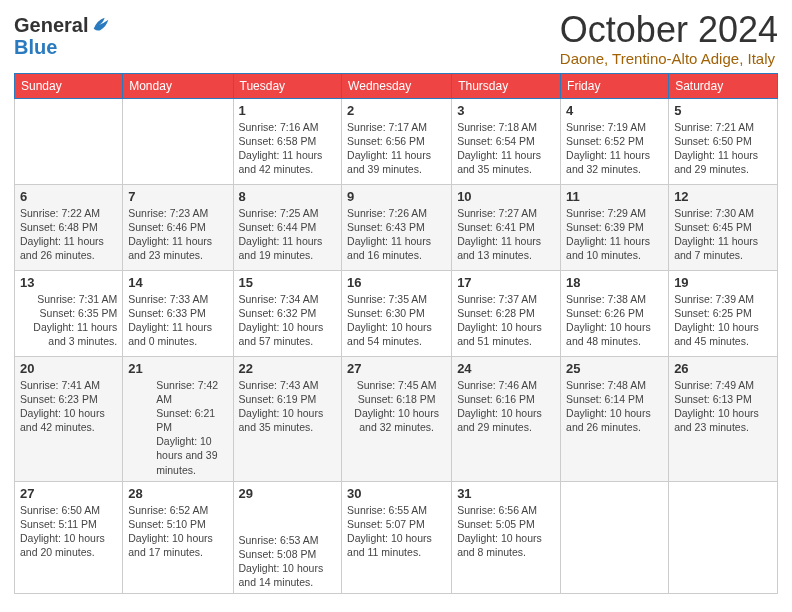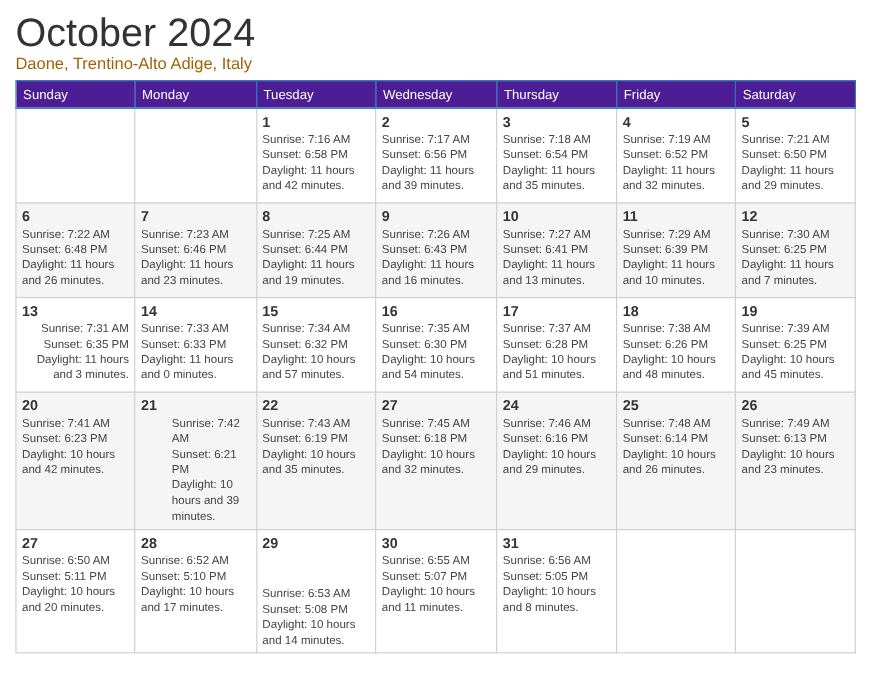--- a/index.html
+++ b/index.html
@@ -48,21 +48,21 @@
     .subtitle {
       font-size: 15px;
       color: #a16207;
     }
     .calendar {
       width: 100%;
       border-collapse: collapse;
       font-size: 11px;
     }
     .calendar th {
-      background-color: #4c1d95;
+      background-color: #ef4444;
       color: #fff;
       text-align: left;
       padding: 5px 6px;
       font-size: 12px;
       font-weight: normal;
       border: 1px solid #2a7abf;
     }
     .calendar td {
       border: 1px solid #ccc;
       vertical-align: top;
@@ -91,20 +91,31 @@
     }
     .empty-cell {
       background-color: #fff;
     }
   </style>
 </head>
 <body>
 
 <div class="page">
   <div class="header">
+    <div class="logo">
+      <div>
+        <div style="display:flex;align-items:center;">
+          <span class="logo-text">General</span>
+          <svg class="logo-icon" viewBox="0 0 30 30" xmlns="http://www.w3.org/2000/svg">
+            <path d="M5 20 Q10 8 20 5 Q18 12 12 15 Q20 12 25 8 Q22 18 14 22 Q10 24 5 20Z" fill="#2a7abf"></path>
+          </svg>
+        </div>
+        <span class="logo-text" style="color:#2a7abf;">Blue</span>
+      </div>
+    </div>
     <div class="title-block">
       <div class="month-title">October 2024</div>
       <div class="subtitle">Daone, Trentino-Alto Adige, Italy</div>
     </div>
   </div>
 
   <table class="calendar">
     <thead>
       <tr>
       <th>Sunday</th>
@@ -184,21 +195,21 @@
           </td>
           <td>
             <span class="day-num">11</span>
             <div class="day-info" style="white-space: pre-line;">Sunrise: 7:29 AM
 Sunset: 6:39 PM
 Daylight: 11 hours and 10 minutes.</div>
           </td>
           <td>
             <span class="day-num">12</span>
             <div class="day-info" style="white-space: pre-line;">Sunrise: 7:30 AM
-Sunset: 6:25 PM
+Sunset: 6:45 PM
 Daylight: 11 hours and 7 minutes.</div>
           </td>
         </tr>
         <tr>
           <td>
             <span class="day-num">13</span>
             <div class="day-info" style="white-space: pre-line; text-align: right;">Sunrise: 7:31 AM
 Sunset: 6:35 PM
 Daylight: 11 hours and 3 minutes.</div>
           </td>
@@ -253,21 +264,21 @@
 Daylight: 10 hours and 39 minutes.</div>
           </td>
           <td>
             <span class="day-num">22</span>
             <div class="day-info" style="white-space: pre-line;">Sunrise: 7:43 AM
 Sunset: 6:19 PM
 Daylight: 10 hours and 35 minutes.</div>
           </td>
           <td>
             <span class="day-num">27</span>
-            <div class="day-info" style="white-space: pre-line;">Sunrise: 7:45 AM
+            <div class="day-info" style="white-space: pre-line; text-align: center;">Sunrise: 7:45 AM
 Sunset: 6:18 PM
 Daylight: 10 hours and 32 minutes.</div>
           </td>
           <td>
             <span class="day-num">24</span>
             <div class="day-info" style="white-space: pre-line;">Sunrise: 7:46 AM
 Sunset: 6:16 PM
 Daylight: 10 hours and 29 minutes.</div>
           </td>
           <td>

